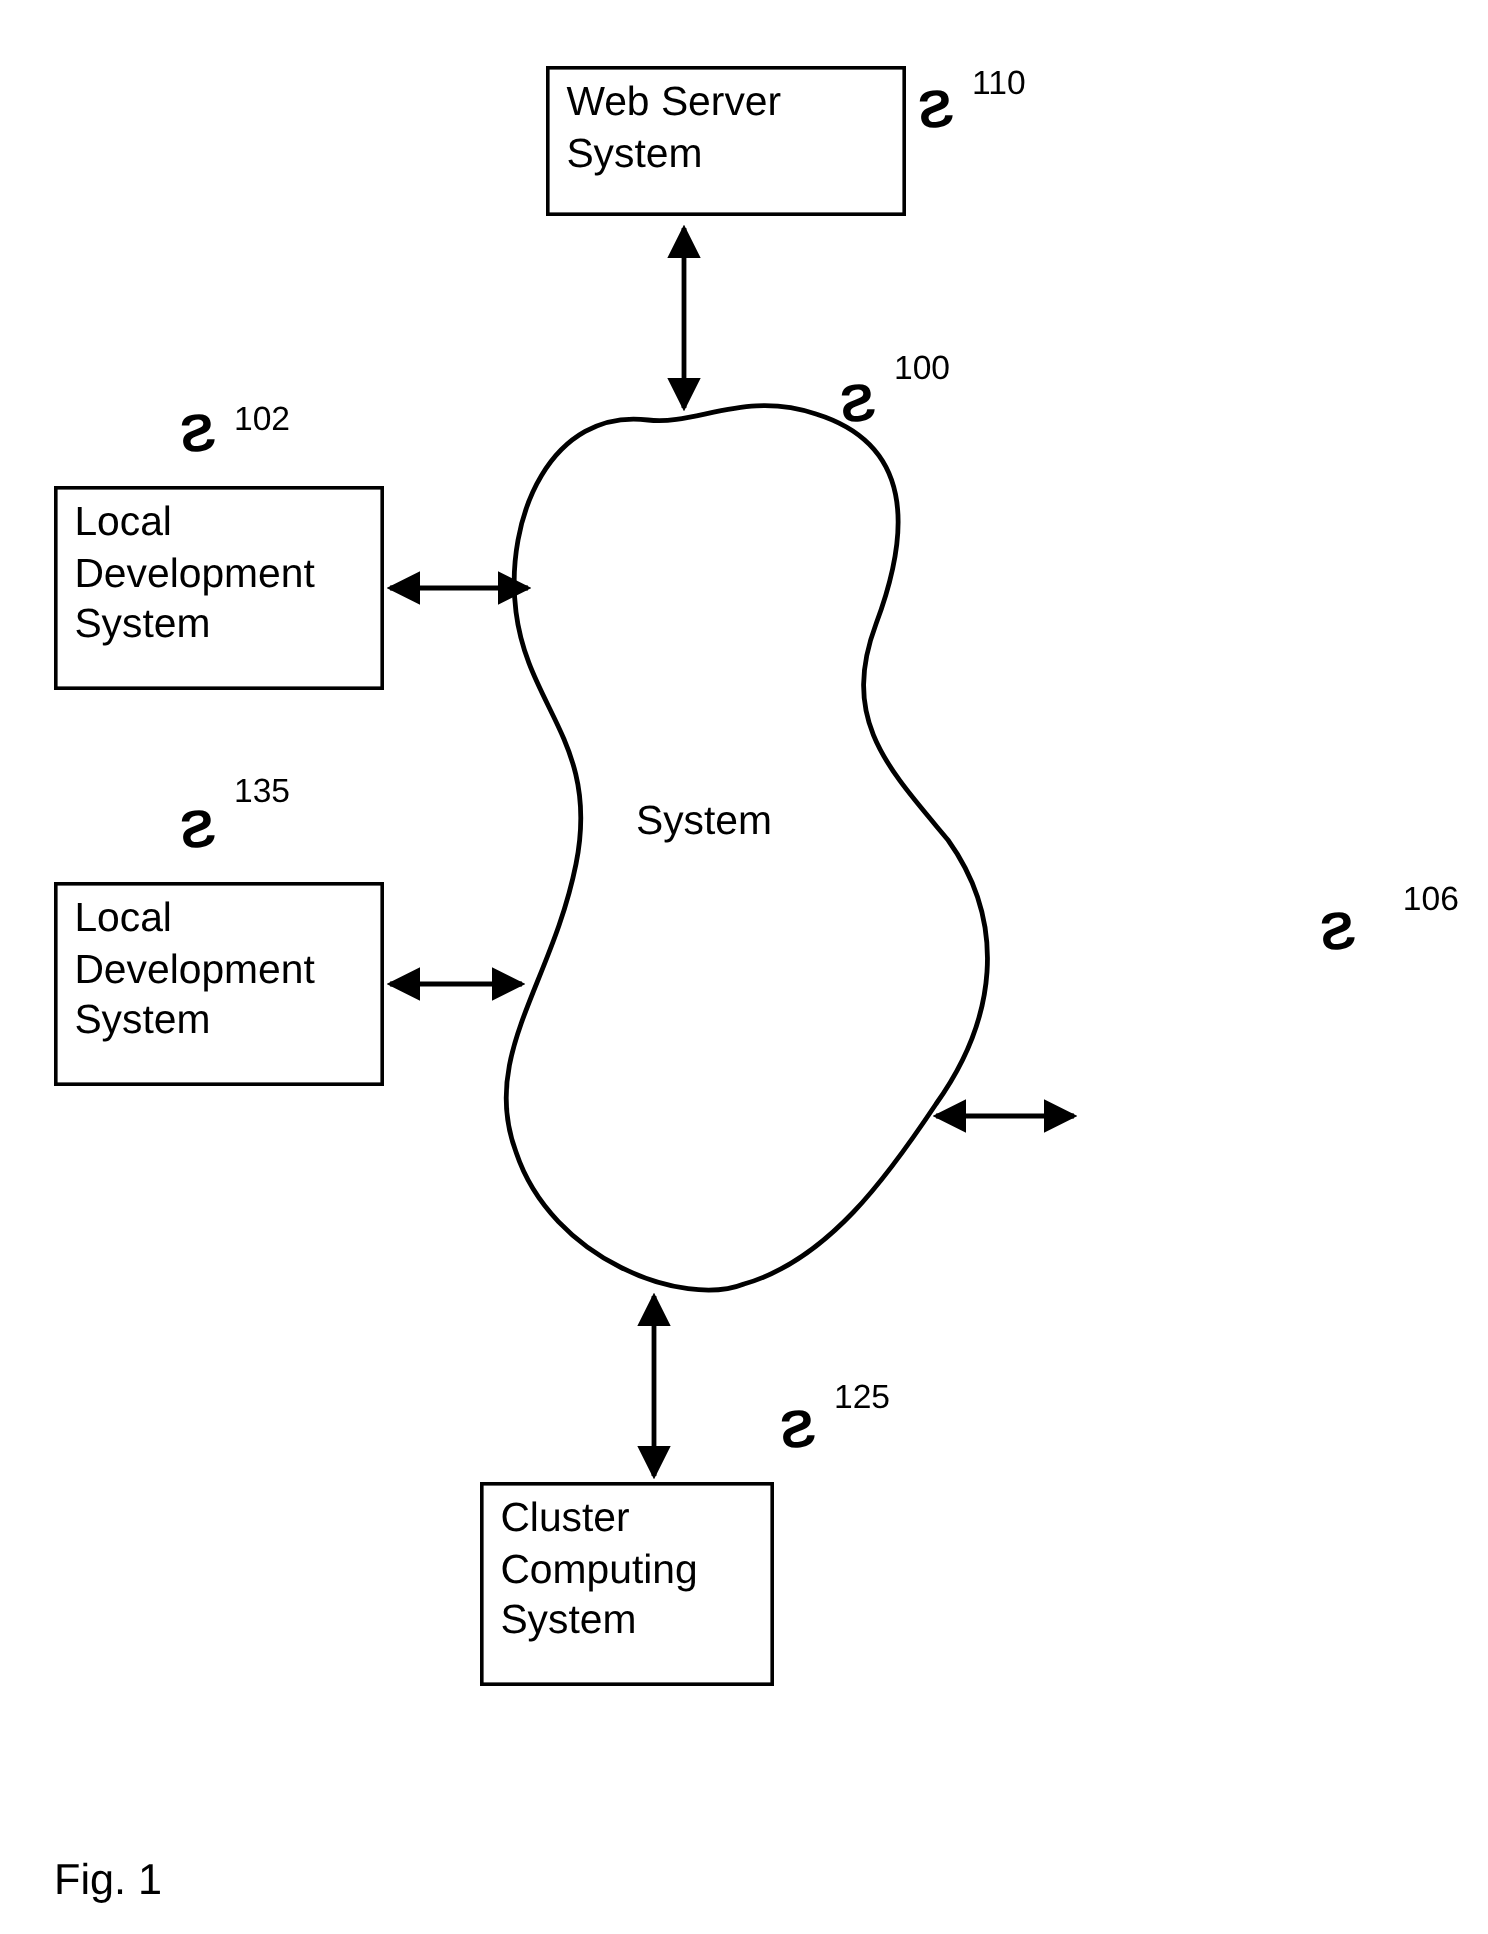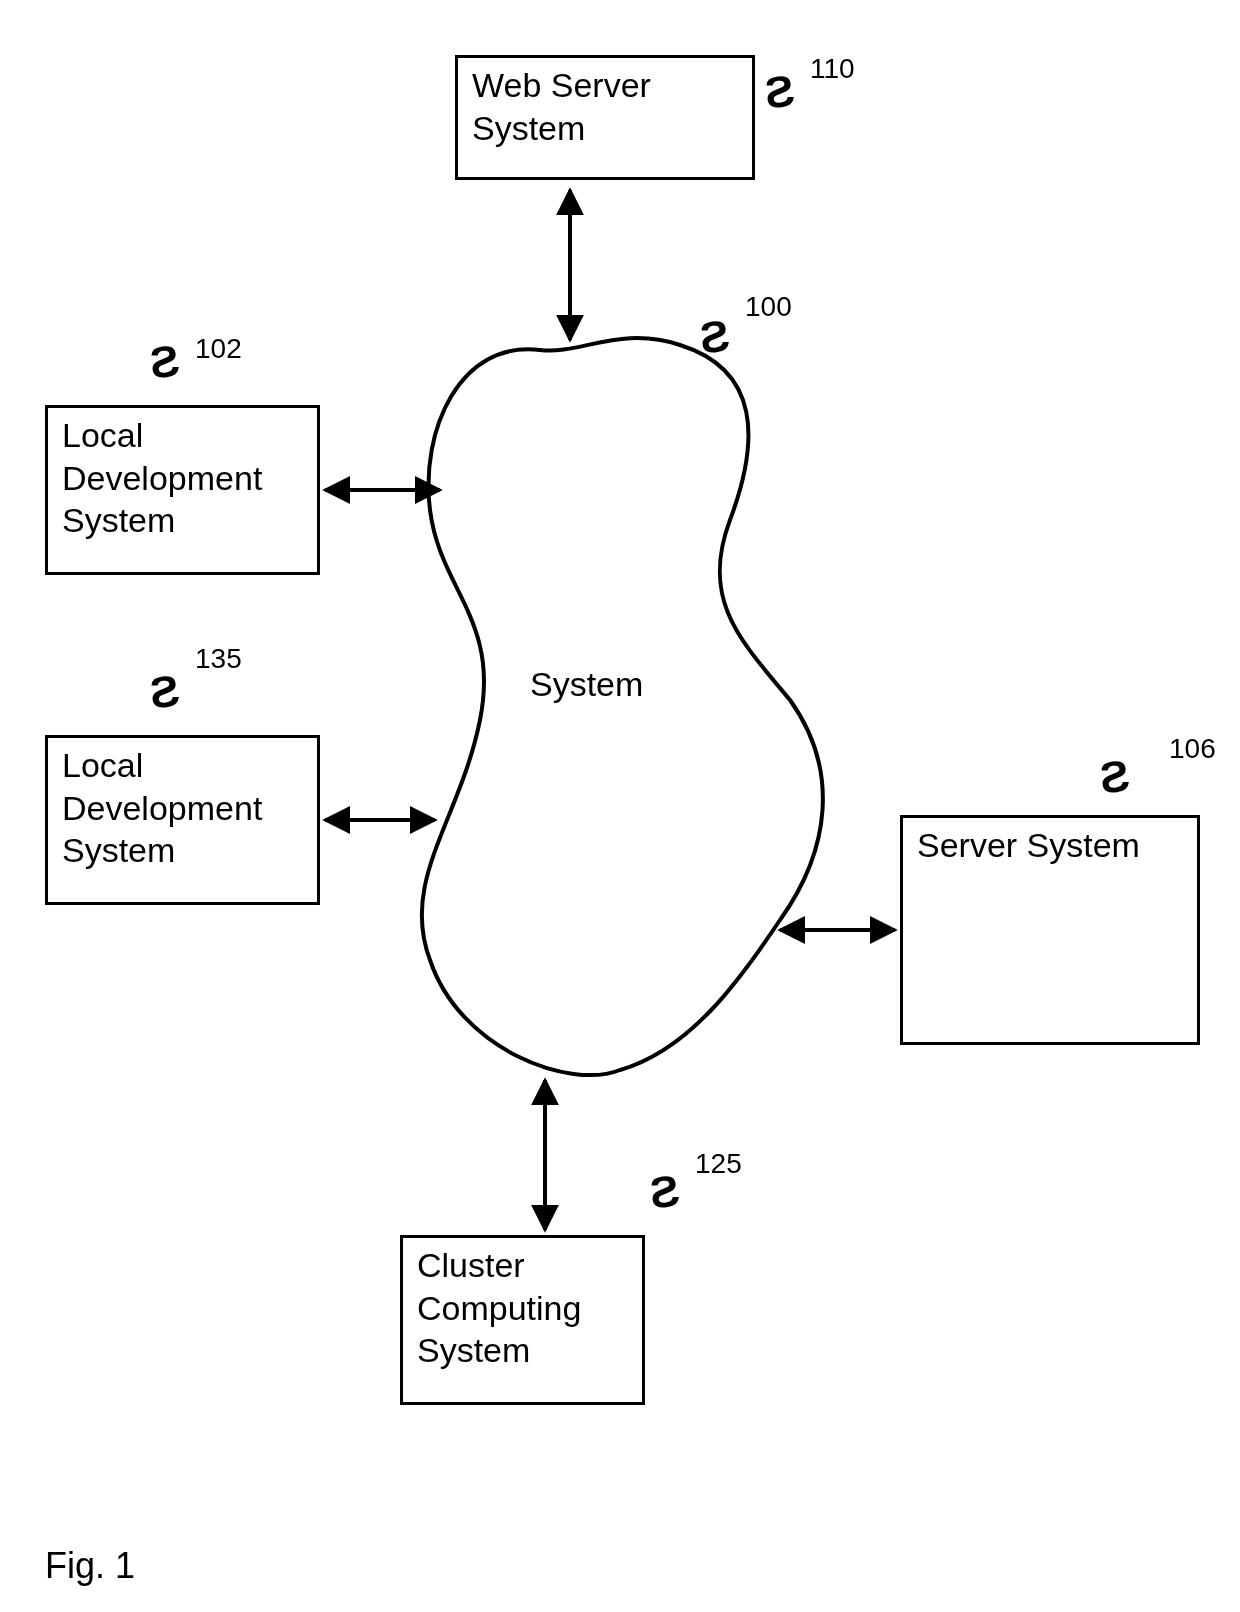--- a/index.html
+++ b/index.html
@@ -102,23 +102,20 @@
   </div>
   <span class="squiggle" style="left:150px; top:340px;">S</span>
   <span class="ref-label" style="left:195px; top:315px;margin-top:20px;">102</span>
 
   <div class="box" style="left:45px; top:735px; width:275px; height:170px;">
     <span>Local<br>Development<br>System</span>
   </div>
   <span class="squiggle" style="left:150px; top:670px;">S</span>
   <span class="ref-label" style="left:195px; top:645px;">135</span>
 
-  <div class="box" style="left:900px; top:815px; width:300px; height:230px;">
-    <span>Server System</span>
-  </div>
   <span class="squiggle" style="left:1100px; top:755px;">S</span>
   <span class="ref-label" style="left:1145px; top:735px;margin-left:24px;">106</span>
 
   <div class="box" style="left:400px; top:1235px; width:245px; height:170px;">
     <span>Cluster<br>Computing<br>System</span>
   </div>
   <span class="squiggle" style="left:650px; top:1170px;">S</span>
   <span class="ref-label" style="left:695px; top:1150px;">125</span>
 
   <span class="network-label" style="left:530px; top:665px;">System</span>

